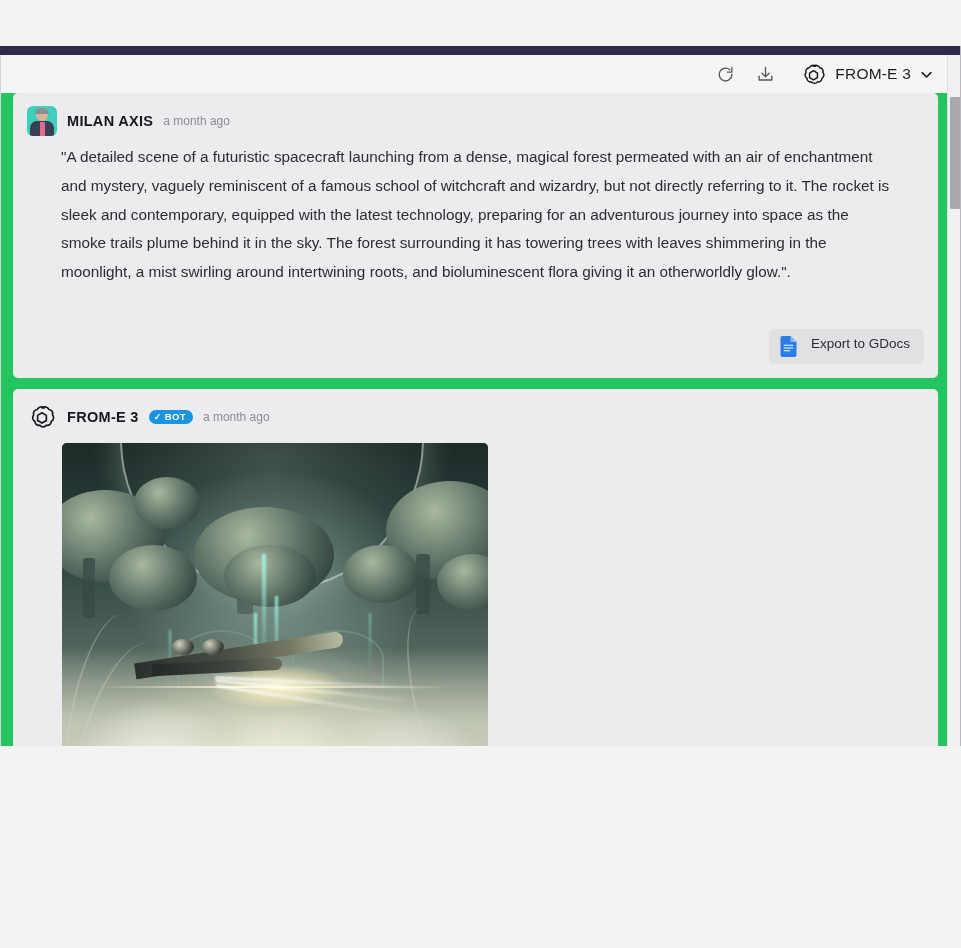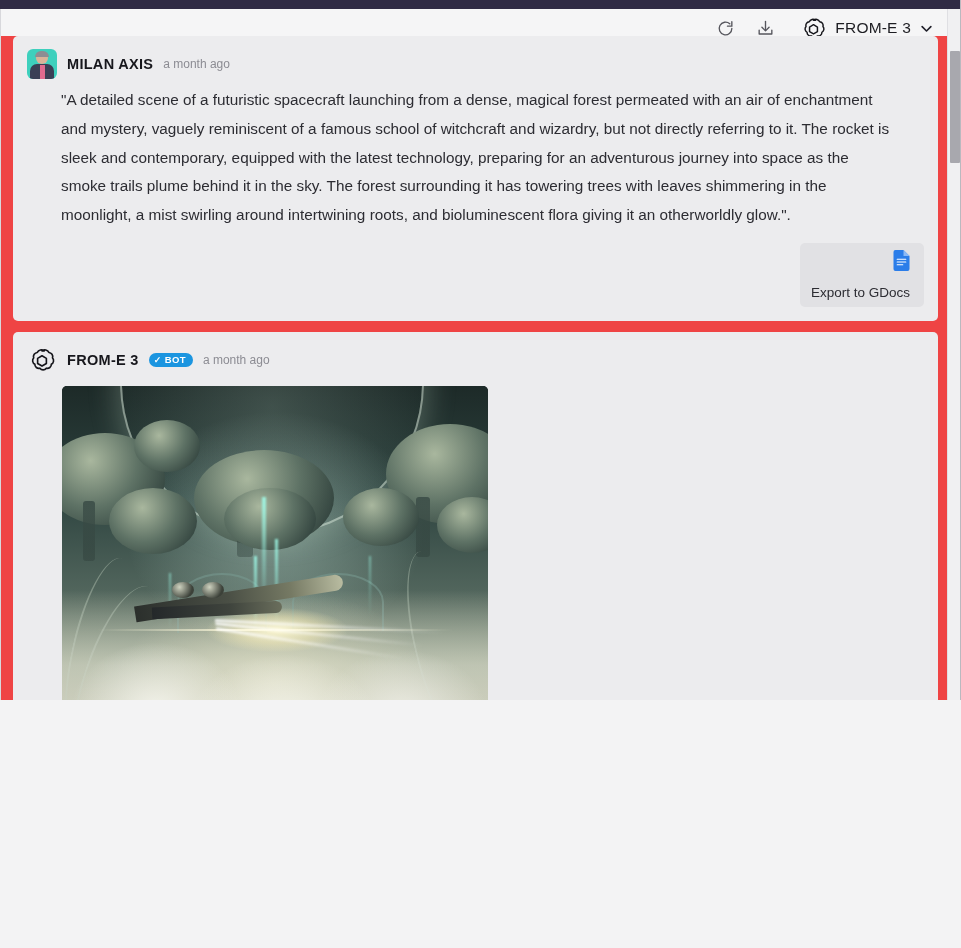--- a/index.html
+++ b/index.html
@@ -11,20 +11,21 @@
     background: #f3f3f4;
     font-family: "Liberation Sans", sans-serif;
   }
 
   #app {
     position: relative;
     width: 961px;
     height: 700px;
     background: #f3f3f4;
     overflow: hidden;
+    margin-top: 46px;
   }
 
   
   .top-strip {
     position: absolute;
     top: 0; left: 0;
     width: 961px;
     height: 9px;
     background: #302b45;
   }
@@ -65,24 +66,24 @@
   .pane-left-border {
     position: absolute;
     top: 9px; left: 0;
     width: 1px; height: 906px;
     background: #d8d8dc;
   }
 
   
   .convo {
     position: absolute;
-    top: 36px; left: 1px;
+    top: 47px; left: 1px;
     width: 946px;
     height: 785px;
-    background: #ef4444;
+    background: #22c55e;
     overflow: hidden;
   }
 
   
   .msg {
     position: absolute;
     left: 12px;
     width: 925px;
     background: #ececee;
     border-radius: 5px;
@@ -167,27 +168,26 @@
   }
 
   
   .export-row {
     position: absolute;
     right: 14px;
     bottom: 14px;
   }
   .export-btn {
     display: inline-flex;
-    align-items: flex-end;
+    align-items: flex-start;
     gap: 14px;
     background: #e1e1e4;
     border-radius: 5px;
     padding: 7px 14px 7px 11px;
     cursor: pointer;
-    flex-direction: column;
   }
   .gdoc-icon { width: 17px; height: 21px; display:block; }
   .export-label { font-size: 13.5px; color: #2c2c32; }
 
   
   .gen-image {
     position: absolute;
     left: 49px;
     top: 54px;
     width: 426px;

